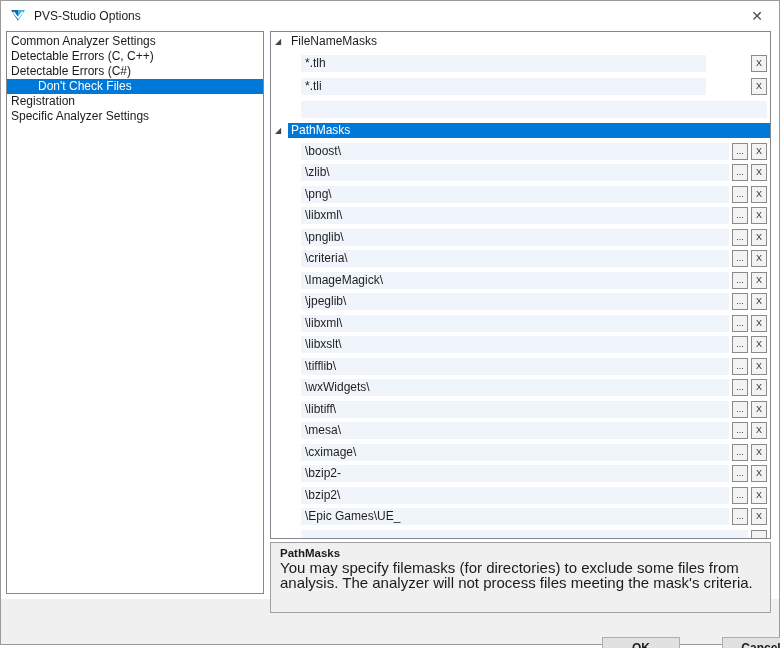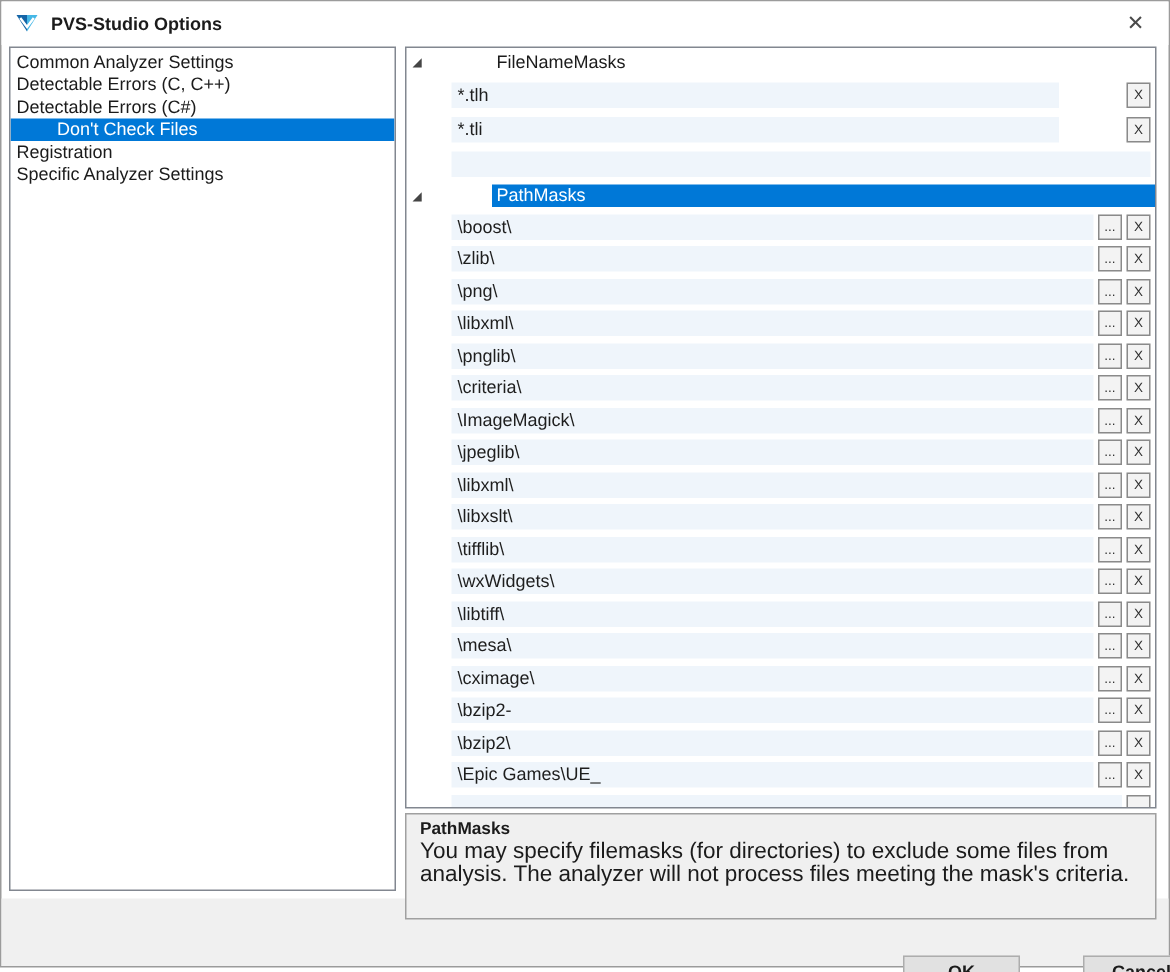--- a/index.html
+++ b/index.html
@@ -1,32 +1,32 @@
 <!DOCTYPE html>
 <html style="--sel: #0078d7; --rowbg: #eff5fb; --gray: #f0f0f0;"><head>
 <meta charset="utf-8">
 <style>
   html,body{margin:0;padding:0;background:#ffffff;}
   body{width:780px;height:648px;position:relative;font-family:"Liberation Sans","DejaVu Sans",sans-serif;-webkit-font-smoothing:antialiased;}
   .window{position:absolute;left:0;top:0;width:778px;height:643px;border:1px solid #9b9b9b;background:#ffffff;box-sizing:content-box;}
-  .titlebar{position:absolute;left:0;top:0;right:0;height:29px;background:#ffffff;display:flex;align-items:center;padding-left:9px;font-weight:bold;}
+  .titlebar{position:absolute;left:0;top:0;right:0;height:29px;background:#ffffff;display:flex;align-items:center;padding-left:9px;}
   .app-icon{width:16px;height:16px;display:inline-block;}
   .title-text{margin-left:8px;font-size:12px;color:#1b1b1b;}
   .close-btn{position:absolute;right:0;top:0;width:44px;height:29px;display:flex;align-items:center;justify-content:center;font-size:14px;color:#4a4a4a;cursor:default;}
   .bottom-strip{position:absolute;left:0;right:0;top:598px;bottom:0;background:var(--gray,#f0f0f0);}
 
   .category-list{position:absolute;left:5px;top:30px;width:258px;height:563px;background:#ffffff;border:1px solid #828790;box-sizing:border-box;overflow:hidden;padding-top:2px;}
   .cat-item{height:15px;line-height:15px;font-size:12px;color:#1b1b1b;padding-left:4px;white-space:nowrap;}
   .cat-item.sel{background:var(--sel,#0078d7);color:#ffffff;padding-left:31px;}
 
   .masks-panel{position:absolute;left:269px;top:30px;width:501px;height:508px;background:#ffffff;border:1px solid #828790;box-sizing:border-box;overflow:hidden;}
   .grp{display:flex;align-items:center;height:15px;margin:2px 0 0 2px;font-size:12px;color:#1b1b1b;}
   .grp.path{margin-top:5px;}
   .tri{width:13px;font-size:8px;color:#454545;text-align:left;padding-left:2px;line-height:15px;}
-  .grp-label{padding:0 3px;line-height:15px;margin-left:40px;}
+  .grp-label{padding:0 3px;line-height:15px;}
   .grp.sel .grp-label{background:var(--sel,#0078d7);color:#ffffff;flex:1;}
   .mask-row{display:flex;align-items:stretch;height:17px;margin:4.5px 3px 0 30px;}
   .mask-row.fn{margin-top:6px;gap:42px;}
   .mask-value{flex:1;background:var(--rowbg,#eff5fb);font-size:12px;line-height:17px;padding-left:4px;color:#1e1e1e;white-space:nowrap;overflow:hidden;}
   .mini-btn{width:16px;height:17px;margin-left:3px;font-size:9px;line-height:13px;border:1px solid #8a8a8a;background:#f3f3f3;color:#333;padding:0;font-family:"Liberation Sans",sans-serif;border-radius:0;}
 
   .desc-box{position:absolute;left:269px;top:541px;width:501px;height:71px;background:var(--gray,#f0f0f0);border:1px solid #a0a0a0;box-sizing:border-box;padding:3px 9px;z-index:2;}
   .desc-title{font-size:11.5px;font-weight:bold;color:#1b1b1b;margin:1px 0 1px;}
   .desc-body{font-size:15px;color:#1b1b1b;line-height:15px;}
 

